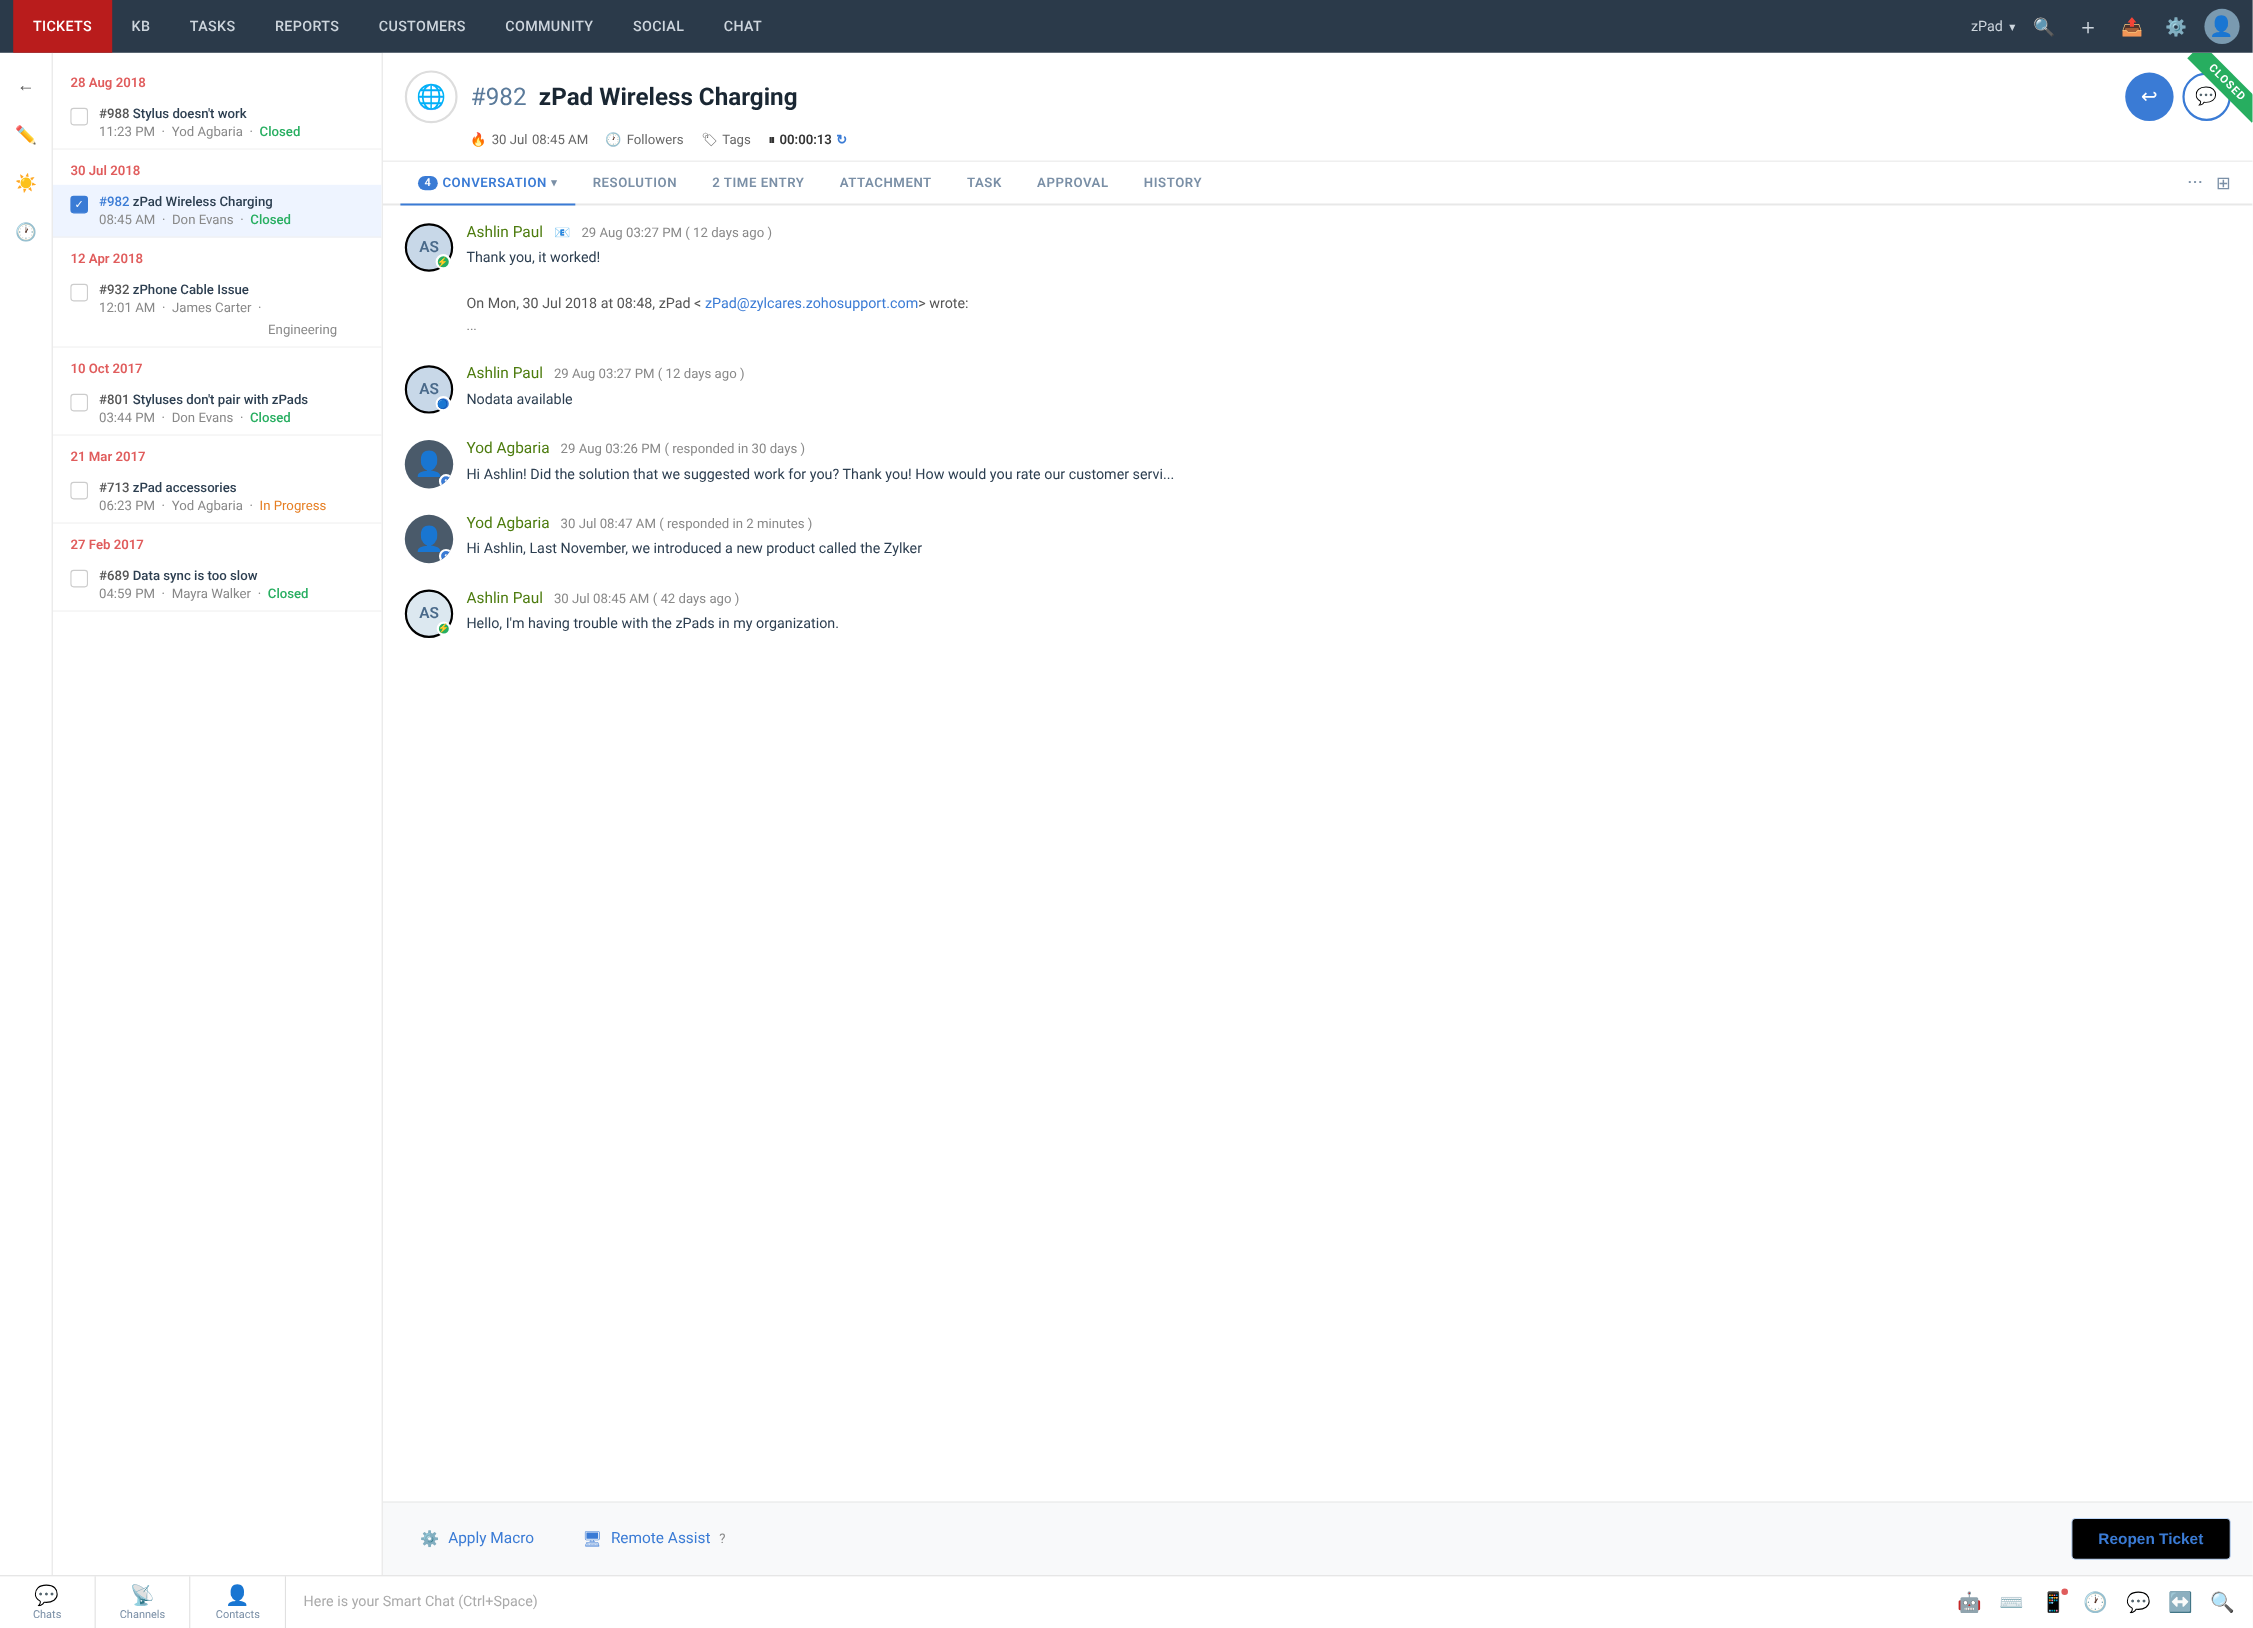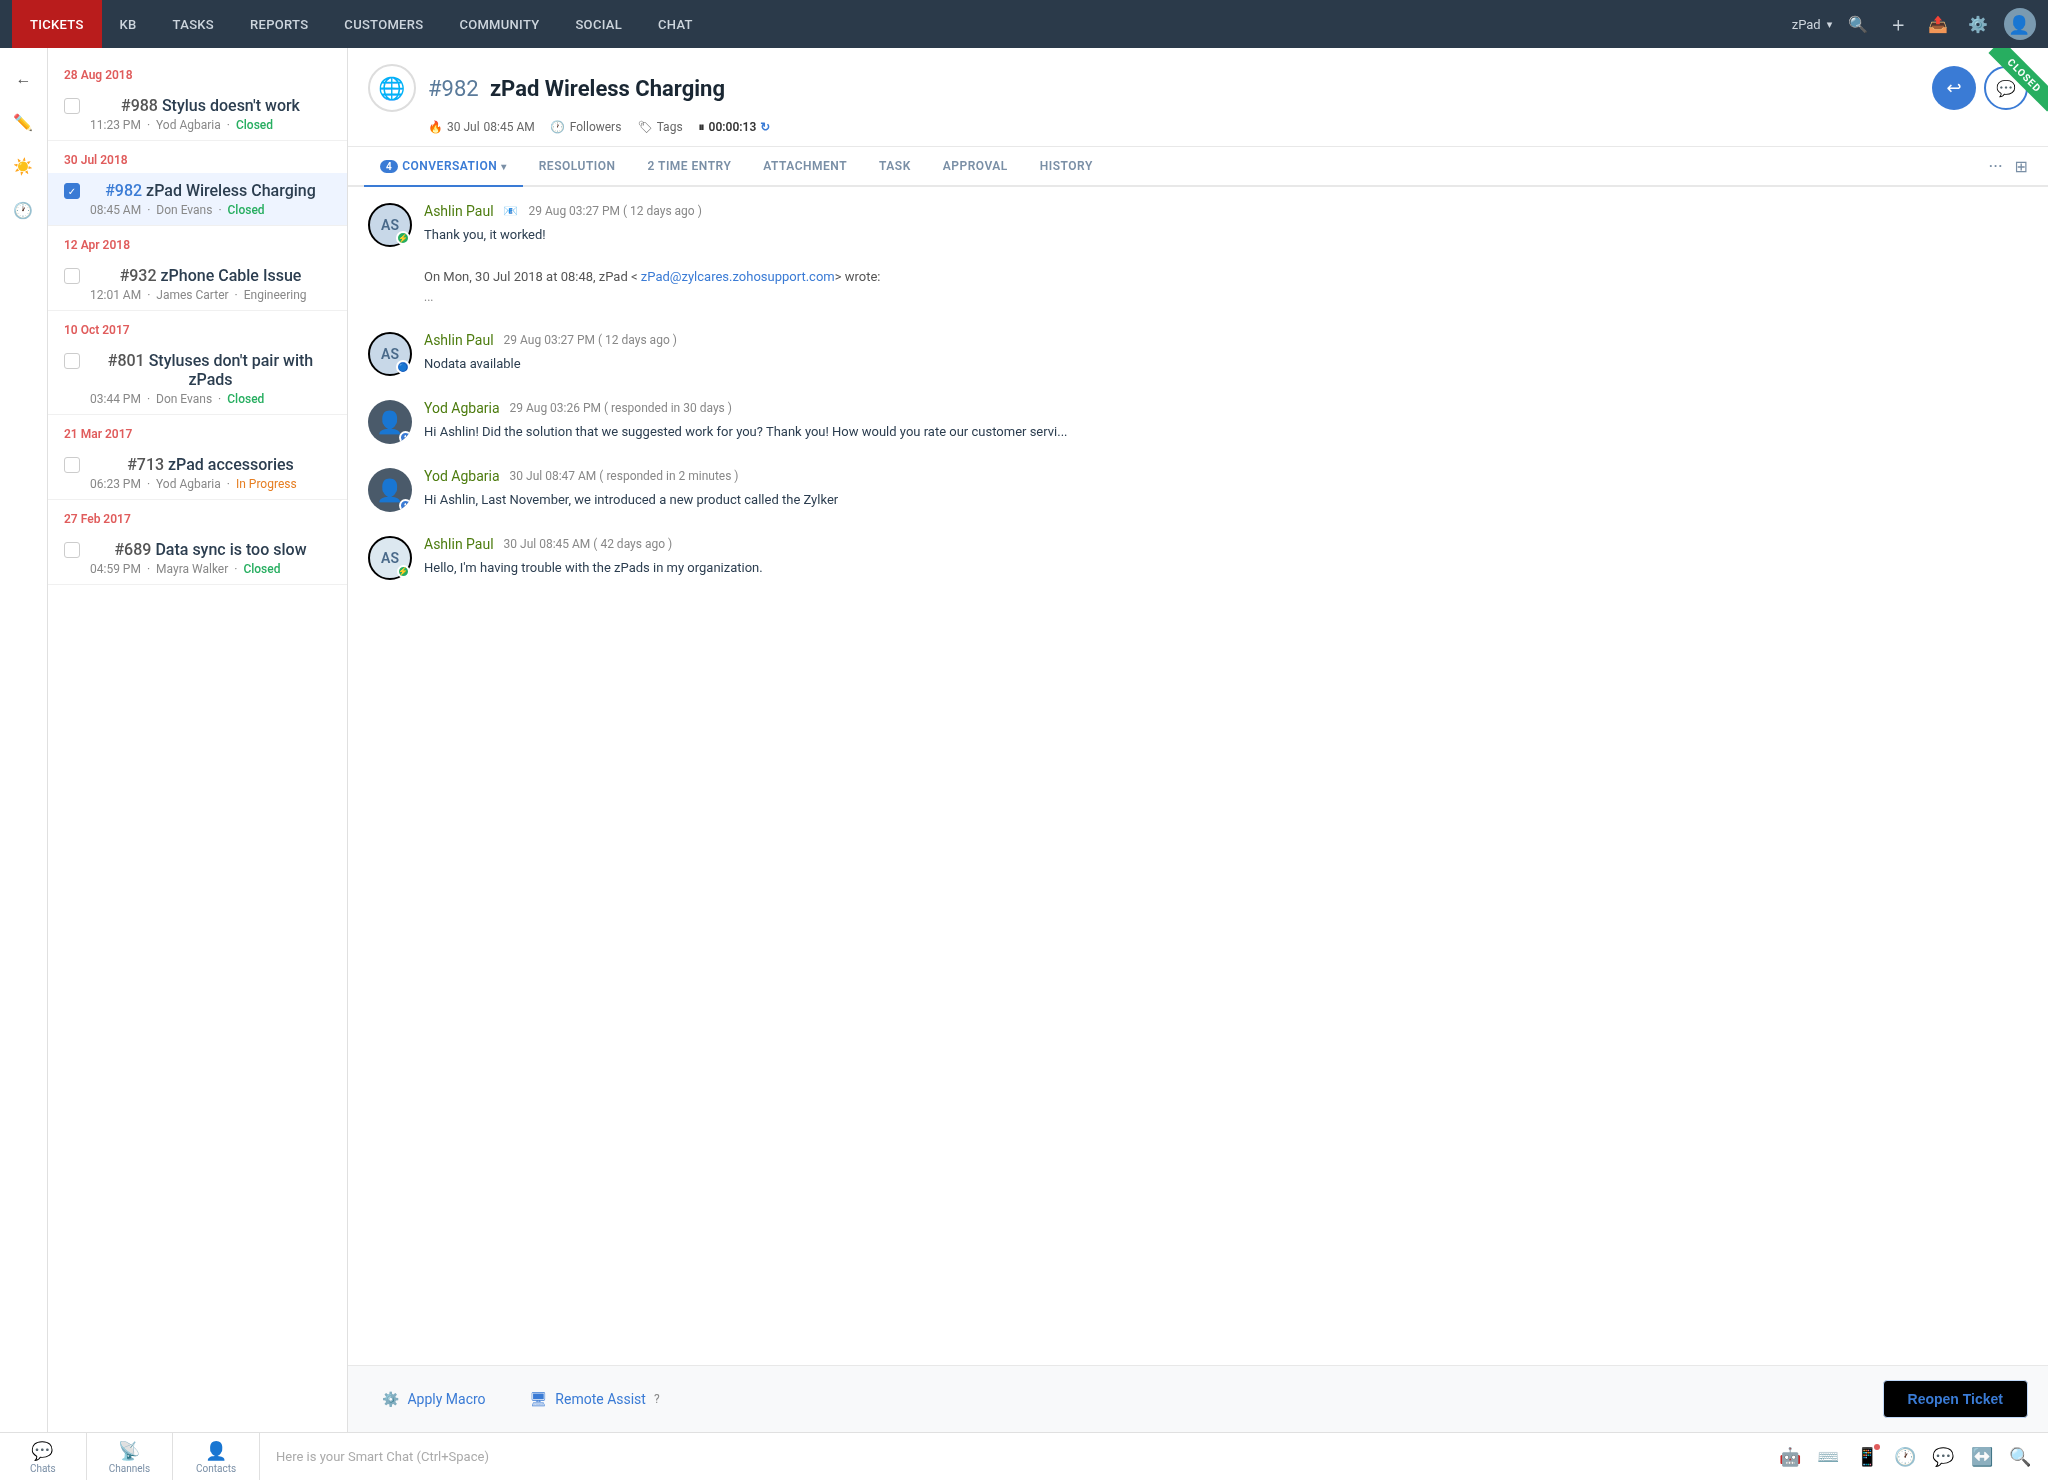--- a/index.html
+++ b/index.html
@@ -25,21 +25,21 @@
 
     
     .ticket-list { width: 300px; background: #fff; border-right: 1px solid #e0e0e0; overflow-y: auto; flex-shrink: 0; }
     .ticket-list-inner { padding: 8px 0; }
     .date-header { color: #e05c5c; font-size: 12px; font-weight: 600; padding: 12px 16px 6px; }
     .ticket-item { padding: 8px 16px; display: flex; align-items: flex-start; gap: 10px; cursor: pointer; border-bottom: 1px solid #f0f0f0; }
     .ticket-item.selected { background: #eef4ff; }
     .ticket-checkbox { width: 16px; height: 16px; border: 1px solid #ccc; border-radius: 3px; margin-top: 2px; flex-shrink: 0; display: flex; align-items: center; justify-content: center; }
     .ticket-checkbox.checked { background: #3a7bd5; border-color: #3a7bd5; color: white; font-size: 10px; }
     .ticket-info { flex: 1; }
-    .ticket-title { font-size: 16px; color: #2c3e50; font-weight: 500; margin-bottom: 3px; text-align: center; }
+    .ticket-title { font-size: 12px; color: #2c3e50; font-weight: 500; margin-bottom: 3px; }
     .ticket-meta { font-size: 12px; color: #888; display: flex; align-items: flex-start; gap: 6px; }
     .status-closed { color: #27ae60; font-weight: 500; }
     .status-progress { color: #e67e22; font-weight: 400; }
 
     
     .ticket-detail { flex: 1; display: flex; flex-direction: column; overflow: hidden; background: #fff; }
 
     
     .ticket-header { padding: 16px 20px 12px; border-bottom: 1px solid #e8e8e8; background: #fff; position: relative; }
     .ticket-header-top { display: flex; align-items: center; justify-content: space-between; }
@@ -175,21 +175,21 @@
       <div class="date-header">12 Apr 2018</div>
       <div class="ticket-item">
         <div class="ticket-checkbox"></div>
         <div class="ticket-info">
           <div class="ticket-title"><span style="color:#555;">#932</span> zPhone Cable Issue</div>
           <div class="ticket-meta">
             <span>12:01 AM</span>
             <span>·</span>
             <span>James Carter</span>
             <span>·</span>
-            <span style="color:#888;">Engineering</span>
+            <span style="color:#888;margin-top:20px;">Engineering</span>
           </div>
         </div>
       </div>
 
       <div class="date-header">10 Oct 2017</div>
       <div class="ticket-item">
         <div class="ticket-checkbox"></div>
         <div class="ticket-info">
           <div class="ticket-title"><span style="color:#555;">#801</span> Styluses don't pair with zPads</div>
           <div class="ticket-meta">

